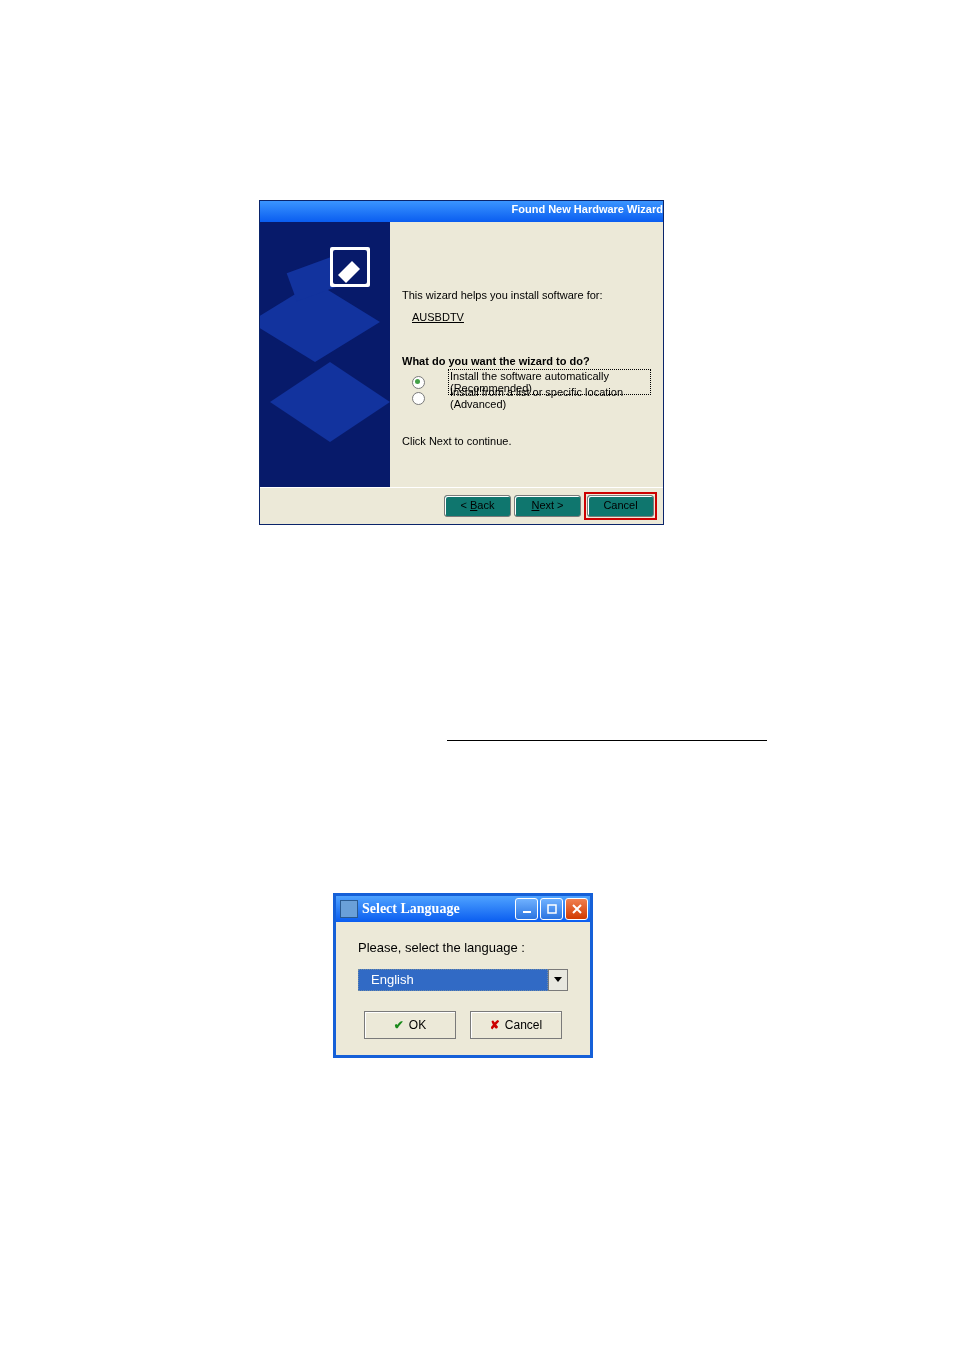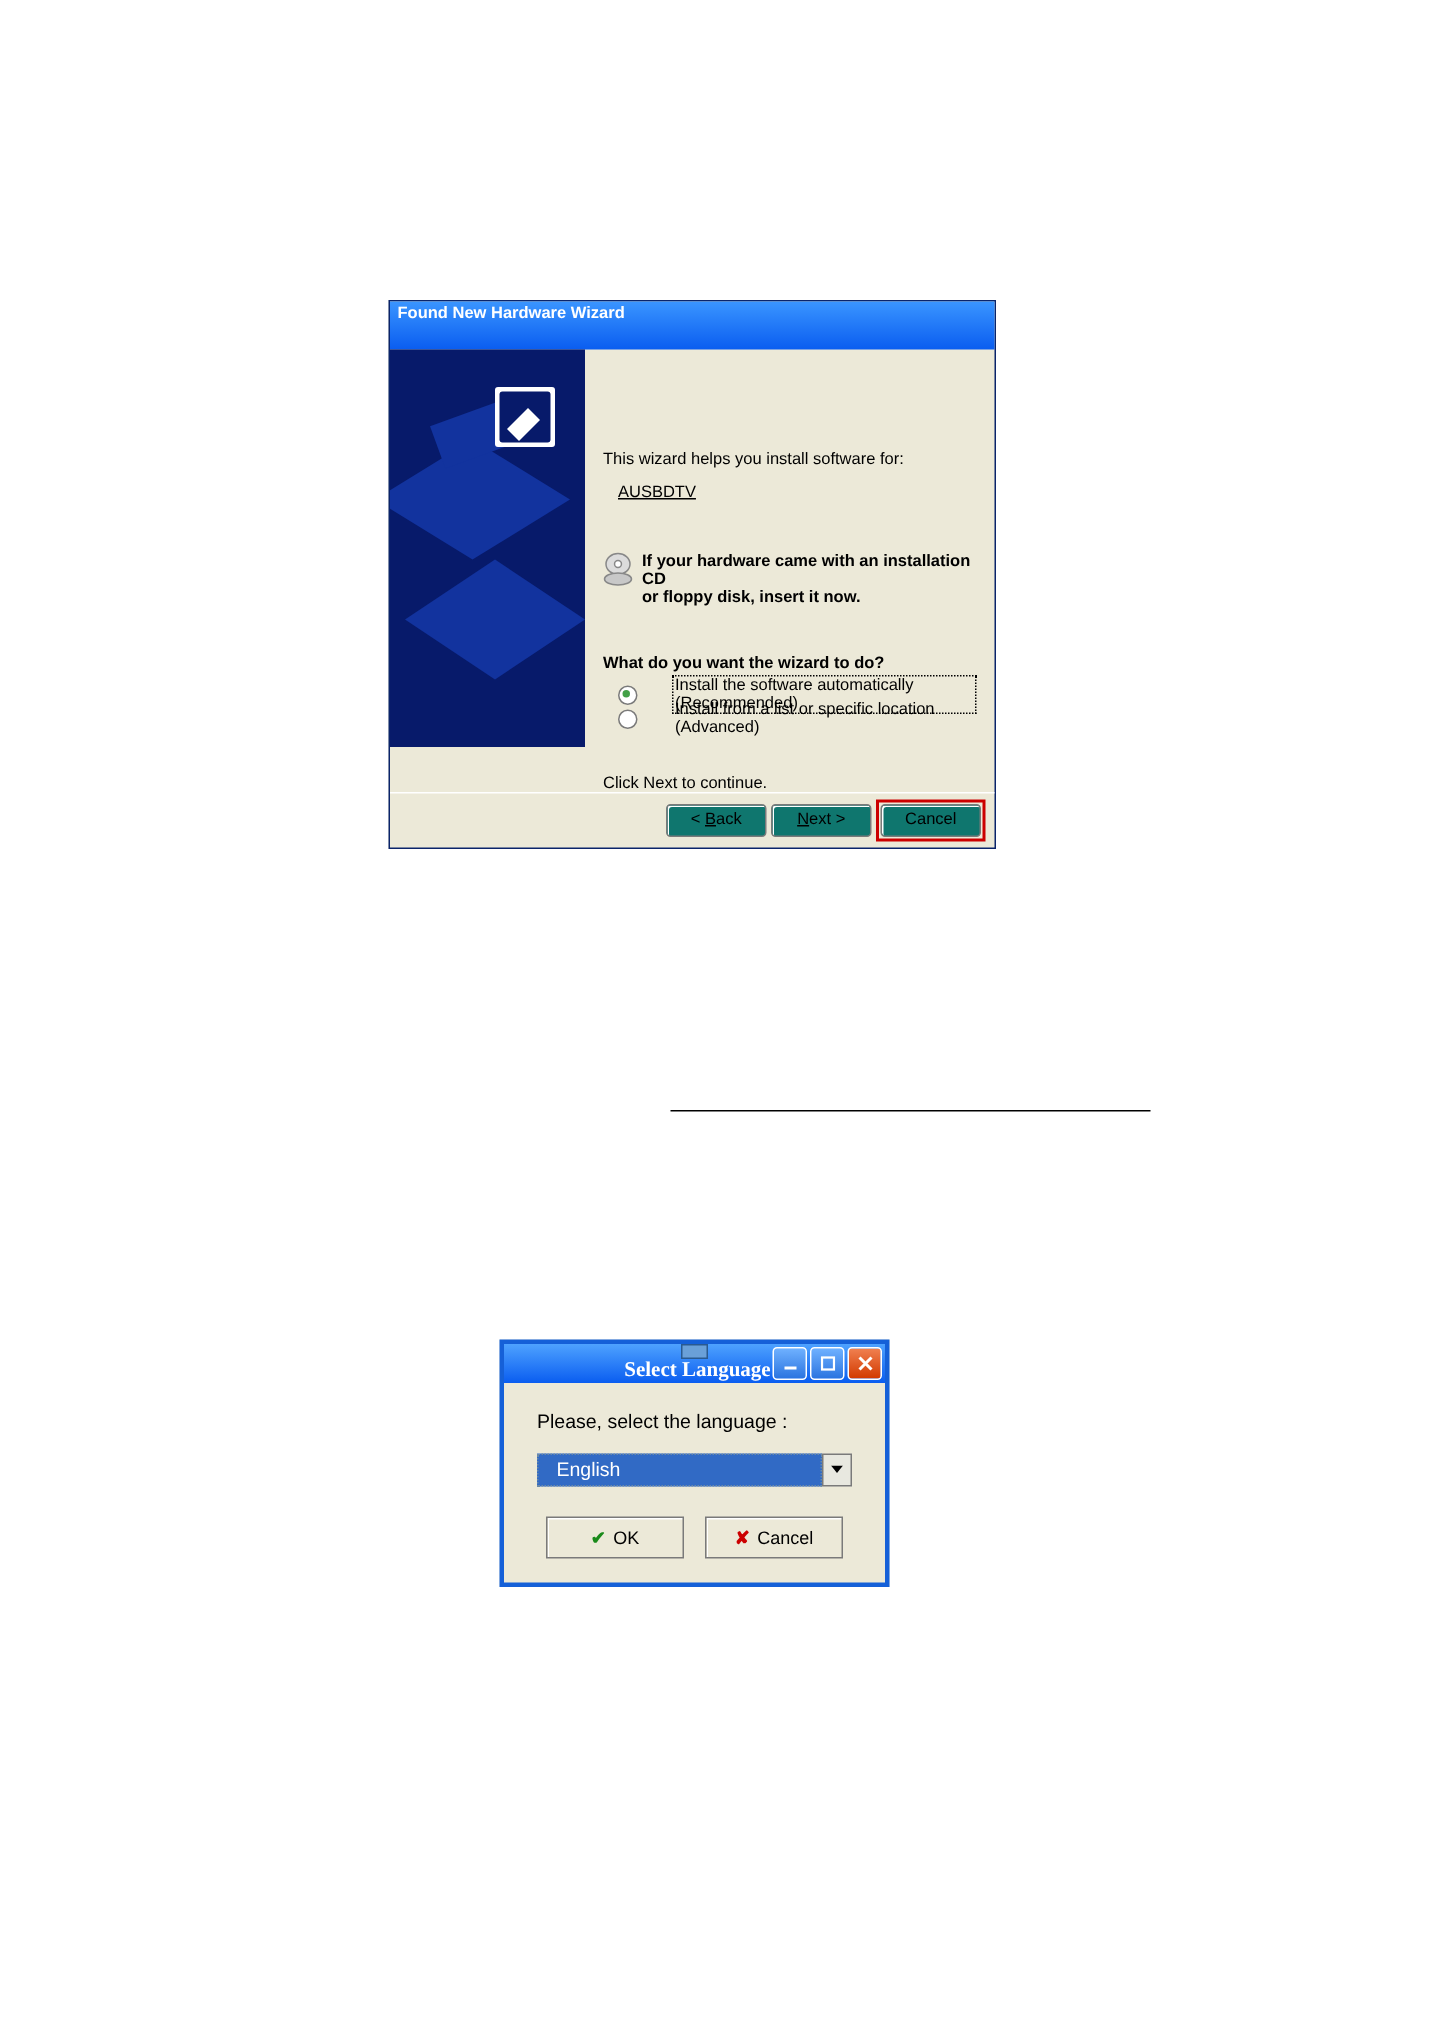--- a/index.html
+++ b/index.html
@@ -14,27 +14,28 @@
   
   .wiz-wrap {
     position: absolute;
     left: 259px;
     top: 200px;
     width: 403px;
     border: 1px solid #0a246a;
     background: #ece9d8;
   }
   .wiz-title {
-    height: 32px;
+    height: 21px;
     line-height: 17px;
     padding-left: 5px;
     font-weight: bold;
     font-size: 11px;
     color: #fff;
     background: linear-gradient(#3a95ff,#0a5df0);
+    text-align: right;
   }
   .wiz-body {
     display: flex;
   }
   .wiz-left {
     width: 130px;
     height: 265px;
     background: #071a6a;
     position: relative;
     overflow: hidden;
@@ -114,21 +115,20 @@
     height:26px;
     background:linear-gradient(#4ea2ff,#0a5df0);
     display:flex;
     align-items:center;
     padding-left:4px;
     color:#fff;
     font-family:"Times New Roman",serif;
     font-weight:bold;
     font-size:14px;
     position:relative;
-    flex-direction:column;
   }
   .lang-title .winctrls{
     position:absolute; right:2px; top:2px; display:flex; gap:2px;
   }
   .wc-btn{
     width:21px; height:20px;
     border:1px solid #fff;
     border-radius:3px;
     background:linear-gradient(#6fb1ff,#2b74e0);
     display:flex; align-items:center; justify-content:center;
@@ -207,31 +207,20 @@
           <rect x="0" y="0" width="40" height="40" fill="#fff" rx="2"></rect>
           <rect x="3" y="3" width="34" height="34" fill="#071a6a" rx="2"></rect>
           <polygon points="8,28 22,14 30,22 16,36" fill="#fff"></polygon>
         </g>
       </svg>
     </div>
     <div class="wiz-right">
       <div class="helps">This wizard helps you install software for:</div>
       <div class="device">AUSBDTV</div>
 
-      <div class="cd-row">
-        <svg width="20" height="24">
-          <ellipse cx="10" cy="8" rx="8" ry="7" fill="#dcdcdc" stroke="#888"></ellipse>
-          <circle cx="10" cy="8" r="2.3" fill="#fff" stroke="#888"></circle>
-          <ellipse cx="10" cy="18" rx="9" ry="4" fill="#c8c8c8" stroke="#888"></ellipse>
-        </svg>
-        <div class="msg">
-          <div>If your hardware came with an installation CD</div>
-          <div>or floppy disk, insert it now.</div>
-        </div>
-      </div>
 
       <div class="wizq">What do you want the wizard to do?</div>
 
       <div class="radio-group">
         <div class="radio-item">
           <span class="radio-circle selected"></span>
           <span class="radio-label focused">Install the software automatically (Recommended)</span>
         </div>
         <div class="radio-item">
           <span class="radio-circle"></span>

